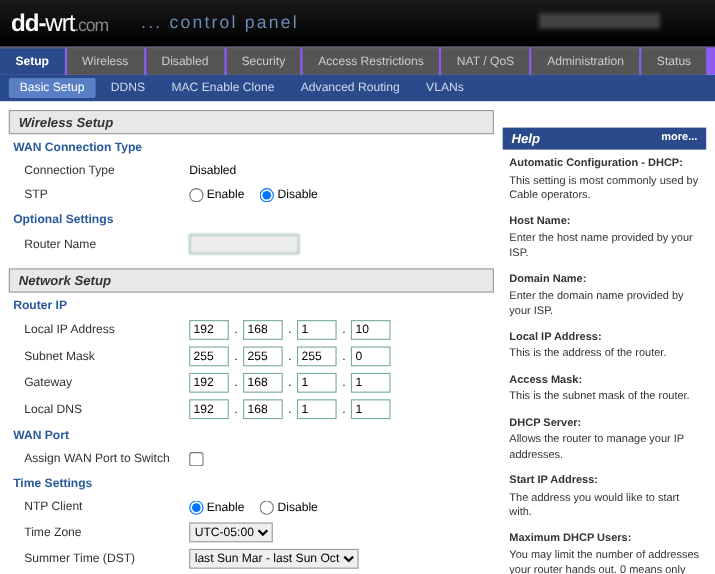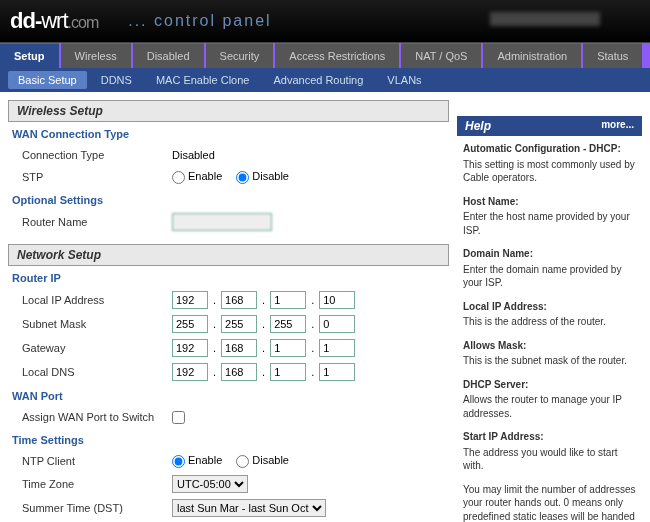--- a/index.html
+++ b/index.html
@@ -185,19 +185,19 @@
   <div class="help-col">
     <div class="help-header">
       <span>Help</span>
       <span class="help-more">more...</span>
     </div>
     <div class="help-body" id="help-body">
         <div class="help-item"><b>Automatic Configuration - DHCP:</b><span>This setting is most commonly used by Cable operators.</span></div>
         <div class="help-item"><b>Host Name:</b><span>Enter the host name provided by your ISP.</span></div>
         <div class="help-item"><b>Domain Name:</b><span>Enter the domain name provided by your ISP.</span></div>
         <div class="help-item"><b>Local IP Address:</b><span>This is the address of the router.</span></div>
-        <div class="help-item"><b>Allows Mask:</b><span>This is the subnet mask of the router.</span></div>
+        <div class="help-item"><b>Access Mask:</b><span>This is the subnet mask of the router.</span></div>
         <div class="help-item"><b>DHCP Server:</b><span>Allows the router to manage your IP addresses.</span></div>
         <div class="help-item"><b>Start IP Address:</b><span>The address you would like to start with.</span></div>
-        <div class="help-item"><span>You may limit the number of addresses your router hands out. 0 means only predefined static leases will be handed out.</span></div>
+        <div class="help-item"><b>Maximum DHCP Users:</b><span>You may limit the number of addresses your router hands out. 0 means only predefined static leases will be handed out.</span></div>
       </div>
   </div>
 </div>
 
 </body></html>

